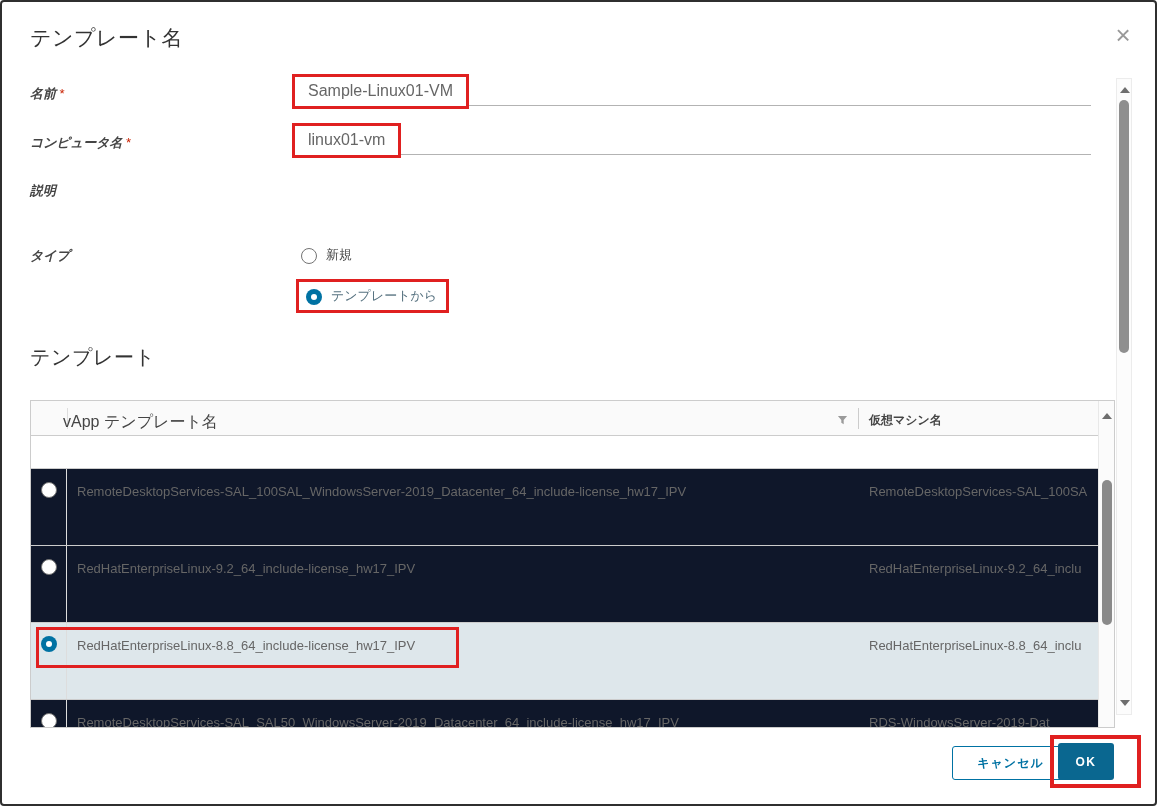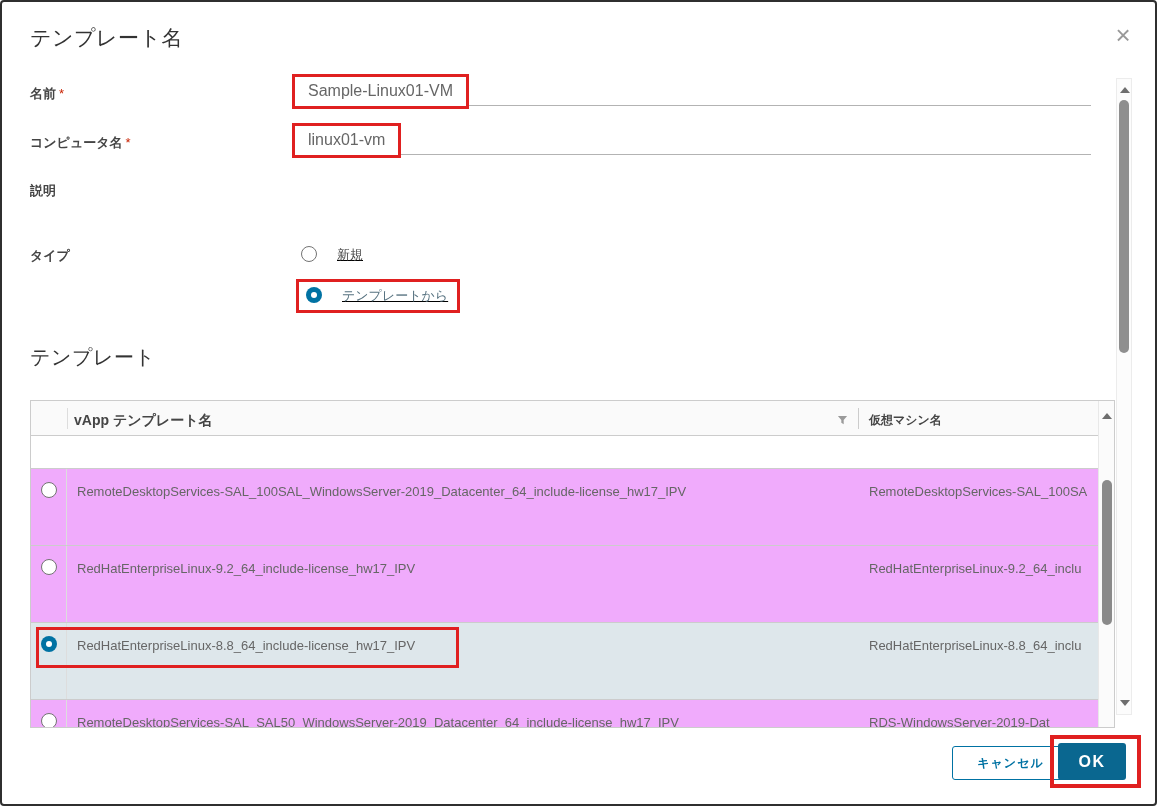--- a/index.html
+++ b/index.html
@@ -6,49 +6,49 @@
   html,body { width:1157px; height:806px; background:#fff; font-family:"Liberation Sans","DejaVu Sans",sans-serif; }
   .dialog {
     position:absolute; left:0; top:0; width:1157px; height:806px;
     background:#fff; border:2px solid #2f2f2f; border-radius:4px; overflow:hidden;
   }
   
   .dlg-title { position:absolute; left:28px; top:22px; font-size:21px; font-weight:300; color:#333; letter-spacing:0.5px; }
   .dlg-close { position:absolute; left:1104px; top:16px; width:34px; height:34px; background:none; border:none;
                font-size:26px; font-weight:300; color:#999; cursor:pointer; line-height:34px; text-align:center; }
   
-  .f-label { position:absolute; left:28px; font-size:13px; font-weight:600; color:#454545; }
+  .f-label { position:absolute; left:28px; font-size:13px; font-weight:600; color:#454545;font-style:italic; }
   .req { color:#c92100; margin-left:3px; font-weight:400; }
   .field-line { position:absolute; left:293px; width:796px; height:28px; border-bottom:1px solid #b3b3b3; }
   .redbox { position:absolute; left:-3px; top:-4px; background:#fff; border:3px solid #e02020;
             padding:5px 13px 6px 13px; font-size:16px; color:#666; white-space:nowrap; }
   #field-0 { top:76px; } #label-0 { top:83px; }
   #field-1 { top:125px; } #label-1 { top:132px; }
   #field-2 { top:173px; } #label-2 { top:180px; }
   #label-type { top:245px; }
-  .radio-opt { position:absolute; left:299px; display:flex; align-items:flex-start; gap:20px;text-decoration:underline; }
+  .radio-opt { position:absolute; left:299px; display:flex; align-items:flex-end; gap:9px; }
   #radio-opt-0 { top:244px; }
   #radio-opt-1 { top:277px; border:3px solid #e02020; padding:5px 9px 5px 7px; left:294px; background:#fff; }
   .radio { width:16px; height:16px; border-radius:50%; border:1px solid #737373; background:#fff; display:inline-block; position:relative; flex:none; }
   .radio.checked { border:none; background:#0072a3; }
   .radio.checked::after { content:""; position:absolute; left:5px; top:5px; width:6px; height:6px; border-radius:50%; background:#fff; }
   .radio-label { font-size:13px; color:#454545; }
   #radio-opt-1 .radio-label { color:#587381; }
   
   .section-heading { position:absolute; left:28px; top:342px; font-size:20px; font-weight:300; color:#333; letter-spacing:0.5px; }
   
   .tpl-table { position:absolute; left:28px; top:398px; width:1085px; height:328px; border:1px solid #ccc; background:#fff; overflow:hidden; }
   .thead { position:relative; height:35px; background:#fafafa; border-bottom:1px solid #ccc; }
-  .th-vapp { position:absolute; left:43px; top:11px; font-size:14px; font-weight:700; color:#454545; }
+  .th-vapp { position:absolute; left:32px; top:11px; font-size:16px; font-weight:400; color:#454545; }
   .th-vm   { position:absolute; left:838px; top:11px; font-size:12px; font-weight:700; color:#454545; }
   .filter-icon { position:absolute; left:806px; top:11px; }
   .col-divider { position:absolute; left:827px; top:7px; height:21px; width:1px; background:#ccc; }
   .radio-col-divider { position:absolute; left:36px; top:7px; height:21px; width:1px; background:#ddd; }
   .filter-row { height:33px; border-bottom:1px solid #ccc; background:#fff; }
-  .trow { position:relative; height:77px; border-bottom:1px solid #ccc; background:#f0abfc; }
+  .trow { position:relative; height:77px; border-bottom:1px solid #ccc; background:#0f172a; }
   .trow.selected { background:#dee7eb; }
   .cell-radio { position:absolute; left:0; top:0; bottom:0; width:36px; border-right:1px solid #ddd; }
   .cell-radio .radio { position:absolute; left:10px; top:13px; }
   .cell-name { position:absolute; left:46px; top:15px; width:775px; font-size:13px; color:#666;
                white-space:nowrap; overflow:hidden; }
   .cell-vm { position:absolute; left:838px; top:15px; width:230px; font-size:13px; color:#666;
              white-space:nowrap; overflow:hidden; }
   .row-annotation { position:absolute; left:5px; top:4px; width:423px; height:41px; border:3px solid #e02020; pointer-events:none; }
   
   .vscroll { position:absolute; width:16px; background:#fcfcfc; border:1px solid #ececec; }
@@ -61,22 +61,22 @@
   .main-scroll .thumb { top:21px; height:253px; }
   .main-scroll .arr.down { bottom:8px; }
   .table-scroll { position:absolute; right:0; top:0; bottom:0; width:16px; background:#fbfbfb; border-left:1px solid #e8e8e8; }
   .table-scroll .thumb { position:absolute; left:3px; width:10px; border-radius:6px; background:#8a8a8a; top:79px; height:145px; }
   .table-scroll .arr.up { top:12px; left:3px; }
   
   .btn-cancel { position:absolute; left:950px; top:744px; width:117px; height:34px; background:#fff;
                 border:1px solid #0072a3; border-radius:3px; color:#0072a3; font-size:12px; font-weight:600;
                 letter-spacing:1px; cursor:pointer; font-family:inherit; }
   .ok-annotation { position:absolute; left:1048px; top:733px; width:91px; height:53px; border:4px solid #e02020; }
-  .btn-ok { position:absolute; left:1056px; top:741px; width:68px; height:37px; background:#0a6790;
-            border:none; border-radius:3px; color:#fff; font-size:16px; font-weight:700; letter-spacing:1.5px;
+  .btn-ok { position:absolute; left:1056px; top:741px; width:56px; height:37px; background:#0a6790;
+            border:none; border-radius:3px; color:#fff; font-size:12px; font-weight:700; letter-spacing:1.5px;
             cursor:pointer; font-family:inherit; }
 </style>
 </head>
 <body>
 
 <div class="dialog">
 
   <div class="dlg-title">テンプレート名</div>
   <button class="dlg-close">×</button>
 

